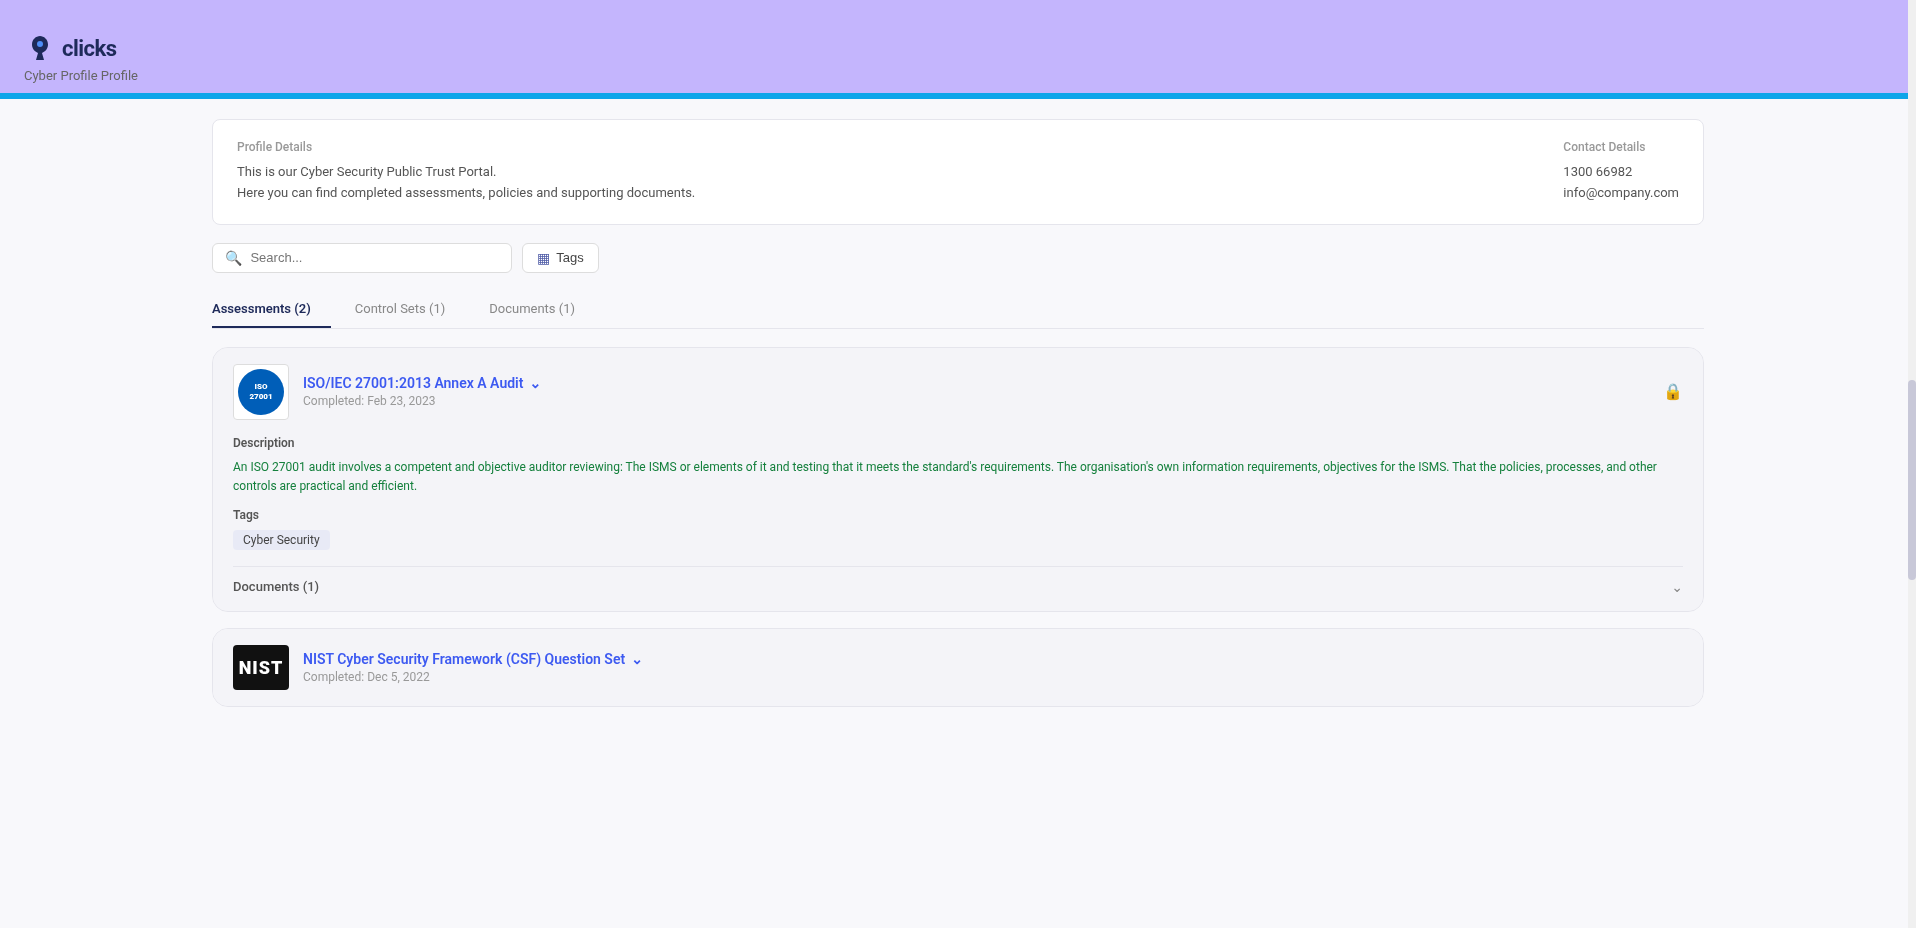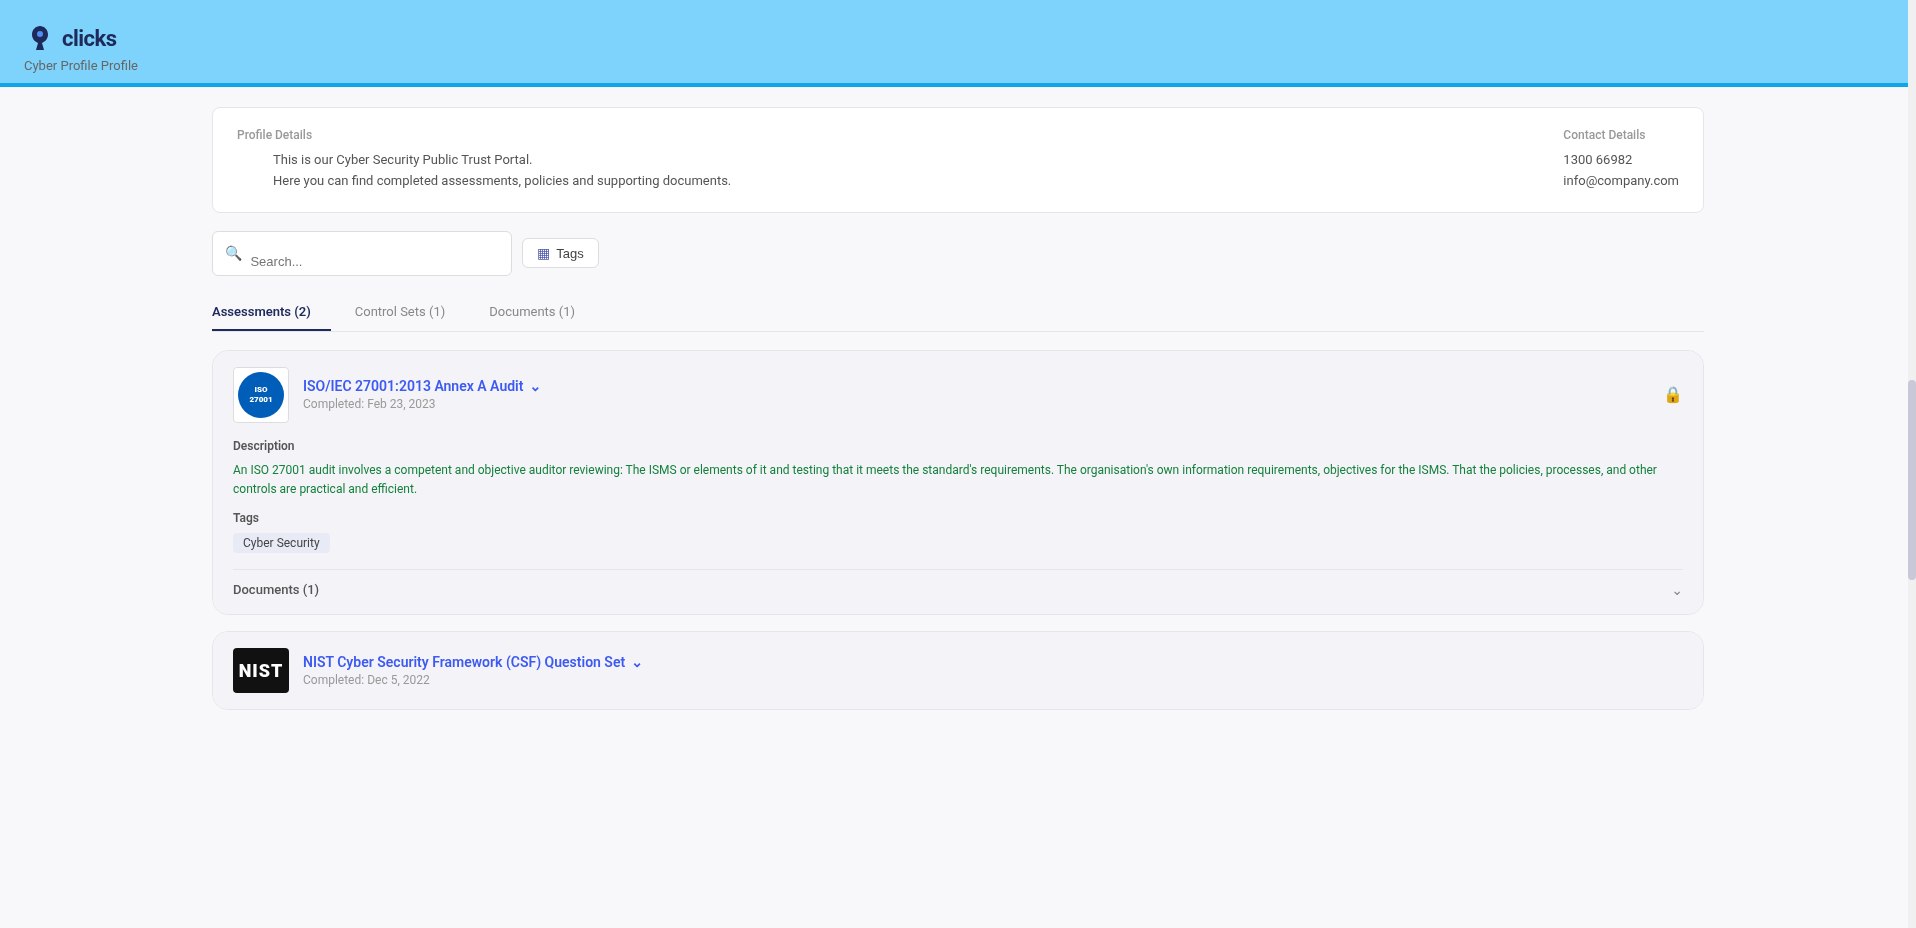--- a/index.html
+++ b/index.html
@@ -3,23 +3,23 @@
   <meta charset="utf-8">
   <style>
     * { box-sizing: border-box; margin: 0; padding: 0; }
     body {
       font-family: -apple-system, BlinkMacSystemFont, 'Segoe UI', Roboto, sans-serif;
       background: #f8f8fb;
       color: #333;
       font-size: 14px;
     }
     .header {
-      background: #7dd3fc;
-      padding: 22px 24px 10px 24px;
-      border-bottom: 4px solid #0ea5e9;
+      background: #c4b5fd;
+      padding: 32px 24px 10px 24px;
+      border-bottom: 6px solid #0ea5e9;
     }
     .logo-row {
       display: flex;
       align-items: center;
       gap: 6px;
     }
     .logo-icon {
       width: 32px;
       height: 32px;
     }
@@ -70,21 +70,20 @@
     .profile-label {
       font-size: 12px;
       color: #999;
       font-weight: 500;
       margin-bottom: 8px;
     }
     .profile-text {
       font-size: 13px;
       color: #555;
       line-height: 1.6;
-      margin-left: 36px;
     }
     .contact-section {}
     .contact-label {
       font-size: 12px;
       color: #999;
       font-weight: 500;
       margin-bottom: 8px;
     }
     .contact-text {
       font-size: 13px;
@@ -111,21 +110,20 @@
       color: #aaa;
       font-size: 14px;
     }
     .search-input {
       border: none;
       outline: none;
       font-size: 13px;
       color: #555;
       width: 100%;
       background: transparent;
-      margin-top: 16px;
     }
     .tags-button {
       display: flex;
       align-items: center;
       gap: 6px;
       background: #fff;
       border: 1px solid #ddd;
       border-radius: 6px;
       padding: 6px 14px;
       cursor: pointer;

